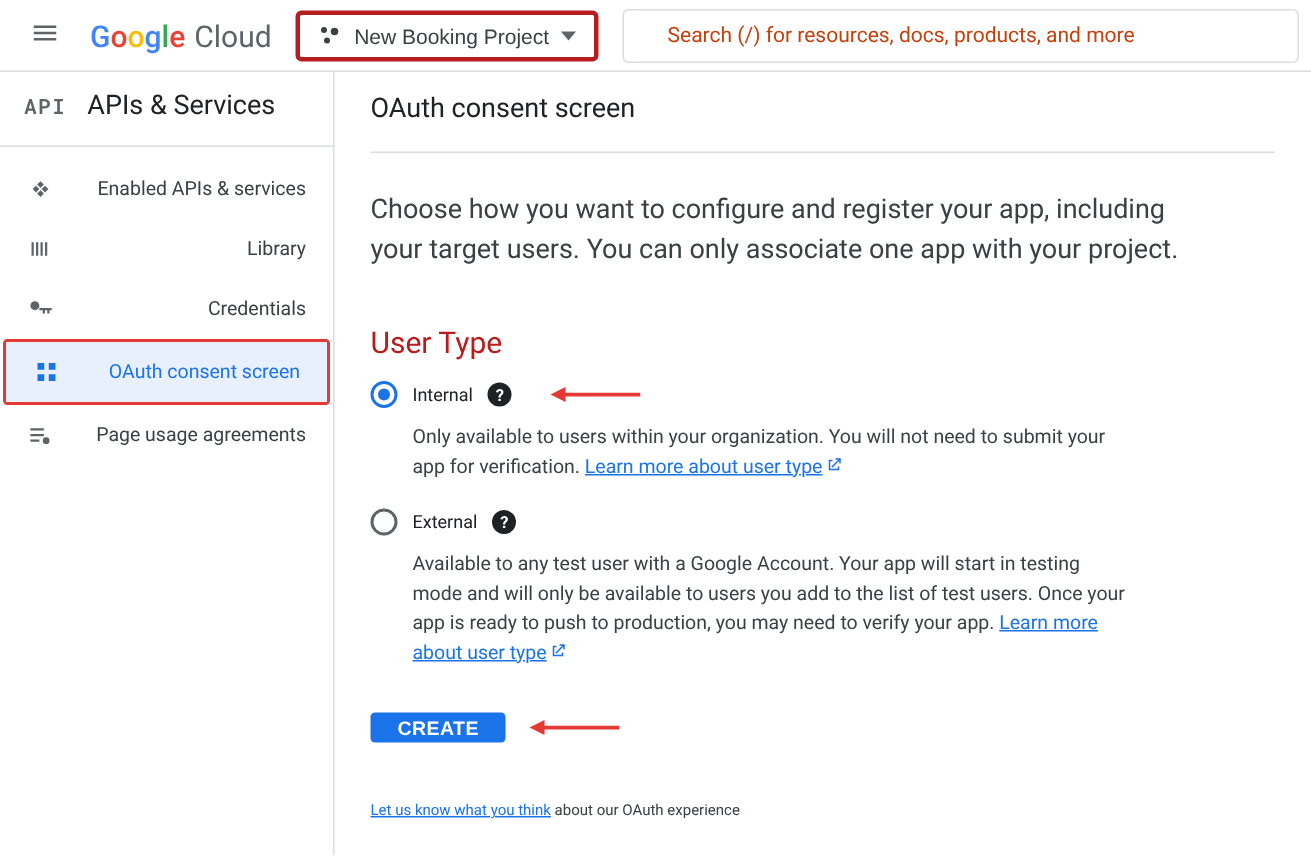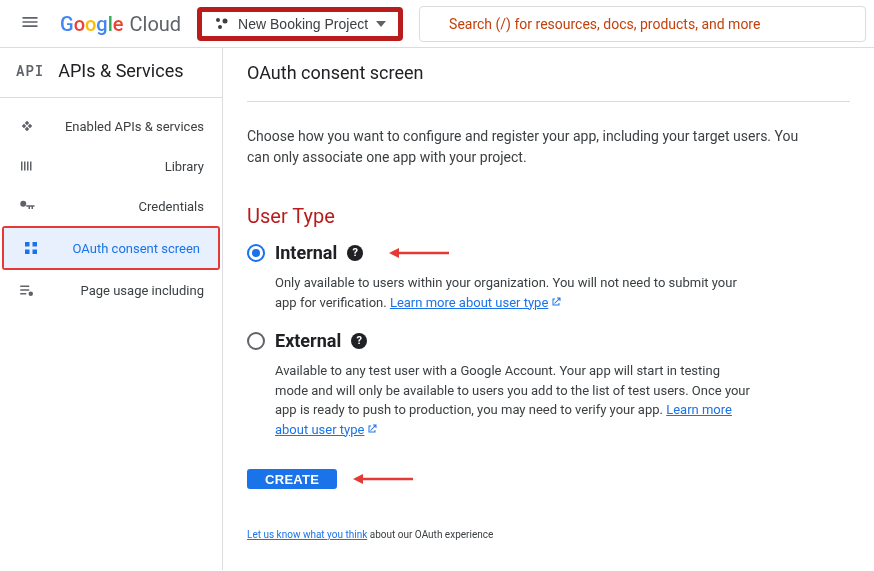--- a/index.html
+++ b/index.html
@@ -8,49 +8,49 @@
     .topbar { display: flex; align-items: center; height: 48px; padding: 0 8px; border-bottom: 1px solid #dadce0; gap: 8px; }
     .hamburger { padding: 12px; cursor: pointer; }
     .hamburger svg { width: 20px; height: 20px; fill: #5f6368; }
     .logo { display: flex; align-items: center; gap: 4px; font-size: 20px; margin-right: 8px; }
     .logo .g-blue { color: #4285F4; }
     .logo .g-red { color: #EA4335; }
     .logo .g-yellow { color: #FBBC04; }
     .logo .g-green { color: #34A853; }
     .logo .cloud { color: #5f6368; font-weight: 400; margin-left: 2px; text-align: center; }
     
-    .project-btn { display: flex; align-items: center; gap: 8px; height: 34px; padding: 0 12px; border: 5px solid #b91c1c; border-radius: 4px; cursor: pointer; background: #fff; }
+    .project-btn { display: flex; align-items: center; gap: 8px; height: 34px; padding: 0 12px; border: 3px solid #b91c1c; border-radius: 4px; cursor: pointer; background: #fff; }
     .project-btn .dots { width: 16px; height: 16px; }
     .project-btn .name { font-size: 14px; color: #3c4043; }
     .project-btn .caret { width: 10px; height: 10px; fill: #5f6368; }
     
     .search { flex: 1; display: flex; align-items: center; height: 36px; border: 1px solid #dadce0; border-radius: 4px; padding: 0 29px; color: #c2410c; background: #fff; margin-left: 8px; }
     
     .layout { display: flex; height: calc(571px - 49px); }
     .sidebar { width: 223px; border-right: 1px solid #dadce0; padding-top: 0; }
     .sidebar-header { display: flex; align-items: center; gap: 14px; padding: 12px 16px; font-size: 18px; color: #202124; }
     .sidebar-header .api { font-family: 'Roboto Mono', monospace; letter-spacing: 1px; font-weight: 600; color: #5f6368; font-size: 14px; }
     .sidebar hr { border: none; border-top: 1px solid #dadce0; margin: 4px 0 8px; }
     .side-item { display: flex; align-items: center; gap: 18px; height: 40px; padding: 0 18px; font-size: 13px; color: #3c4043; cursor: pointer; justify-content: space-between; }
     .side-item .icon { width: 18px; height: 18px; display: flex; align-items: center; justify-content: center; }
     .side-item .icon svg { width: 18px; height: 18px; fill: #5f6368; }
     .side-item.active { background: #e8f0fe; color: #1a73e8; }
     .side-item.active svg { fill: #1a73e8; }
     .highlight-box { border: 2px solid #e53935; border-radius: 3px; margin: 0 2px; }
     
     .content { flex: 1; padding: 0 24px 24px; overflow: hidden; }
     .page-title { font-size: 18px; color: #202124; padding: 14px 0 18px; border-bottom: 1px solid #dadce0; }
-    .intro { margin-top: 24px; font-size: 14px; color: #3c4043; line-height: 1.5; max-width: 560px; }
+    .intro { margin-top: 24px; font-size: 18px; color: #3c4043; line-height: 1.5; max-width: 560px; }
     .section-title { font-size: 20px; color: #b91c1c; margin-top: 36px; }
     
     .radio-row { display: flex; align-items: center; gap: 10px; margin-top: 14px; }
     .radio { width: 18px; height: 18px; border: 2px solid #5f6368; border-radius: 50%; display: flex; align-items: center; justify-content: center; cursor: pointer; }
     .radio.checked { border-color: #1a73e8; }
     .radio.checked::after { content: ""; width: 8px; height: 8px; border-radius: 50%; background: #1a73e8; }
-    .radio-label { font-weight: 700; color: #202124; font-size: 18px; }
+    .radio-label { font-weight: 400; color: #202124; font-size: 12px; }
     .help { width: 16px; height: 16px; border-radius: 50%; background: #202124; color: #fff; font-size: 11px; display: flex; align-items: center; justify-content: center; font-weight: bold; }
     
     .desc { margin-top: 10px; margin-left: 28px; font-size: 13px; color: #3c4043; line-height: 1.5; max-width: 480px; }
     .desc a { color: #1a73e8; text-decoration: underline; }
     .extlink { display: inline-block; width: 12px; height: 12px; margin-left: 2px; vertical-align: -1px; }
     .extlink svg { width: 12px; height: 12px; fill: #1a73e8; }
     
     .create-row { display: flex; align-items: center; margin-top: 30px; }
     .create-btn { background: #1a73e8; color: #fff; border: none; border-radius: 3px; height: 20px; padding: 0 18px; font-size: 13px; font-weight: 600; letter-spacing: 0.3px; cursor: pointer; }
     
@@ -130,21 +130,21 @@
           </span>
         <span>OAuth consent screen</span>
       </div>
     </div>
     <div class="side-item">
       <span class="icon">
           <svg viewBox="0 0 24 24">
             <path d="M3 6h12v2H3V6zm0 5h12v2H3v-2zm0 5h8v2H3v-2zm14-2a3 3 0 100 6 3 3 0 000-6z"></path>
           </svg>
         </span>
-      <span>Page usage including</span>
+      <span>Page usage agreements</span>
     </div>
   </div>
 
   <div class="content">
     <div class="page-title">OAuth consent screen</div>
     <div class="intro">Choose how you want to configure and register your app, including your target users. You can only associate one app with your project.</div>
     <div class="section-title">User Type</div>
 
     <div class="radio-row">
       <div class="radio checked"></div>

